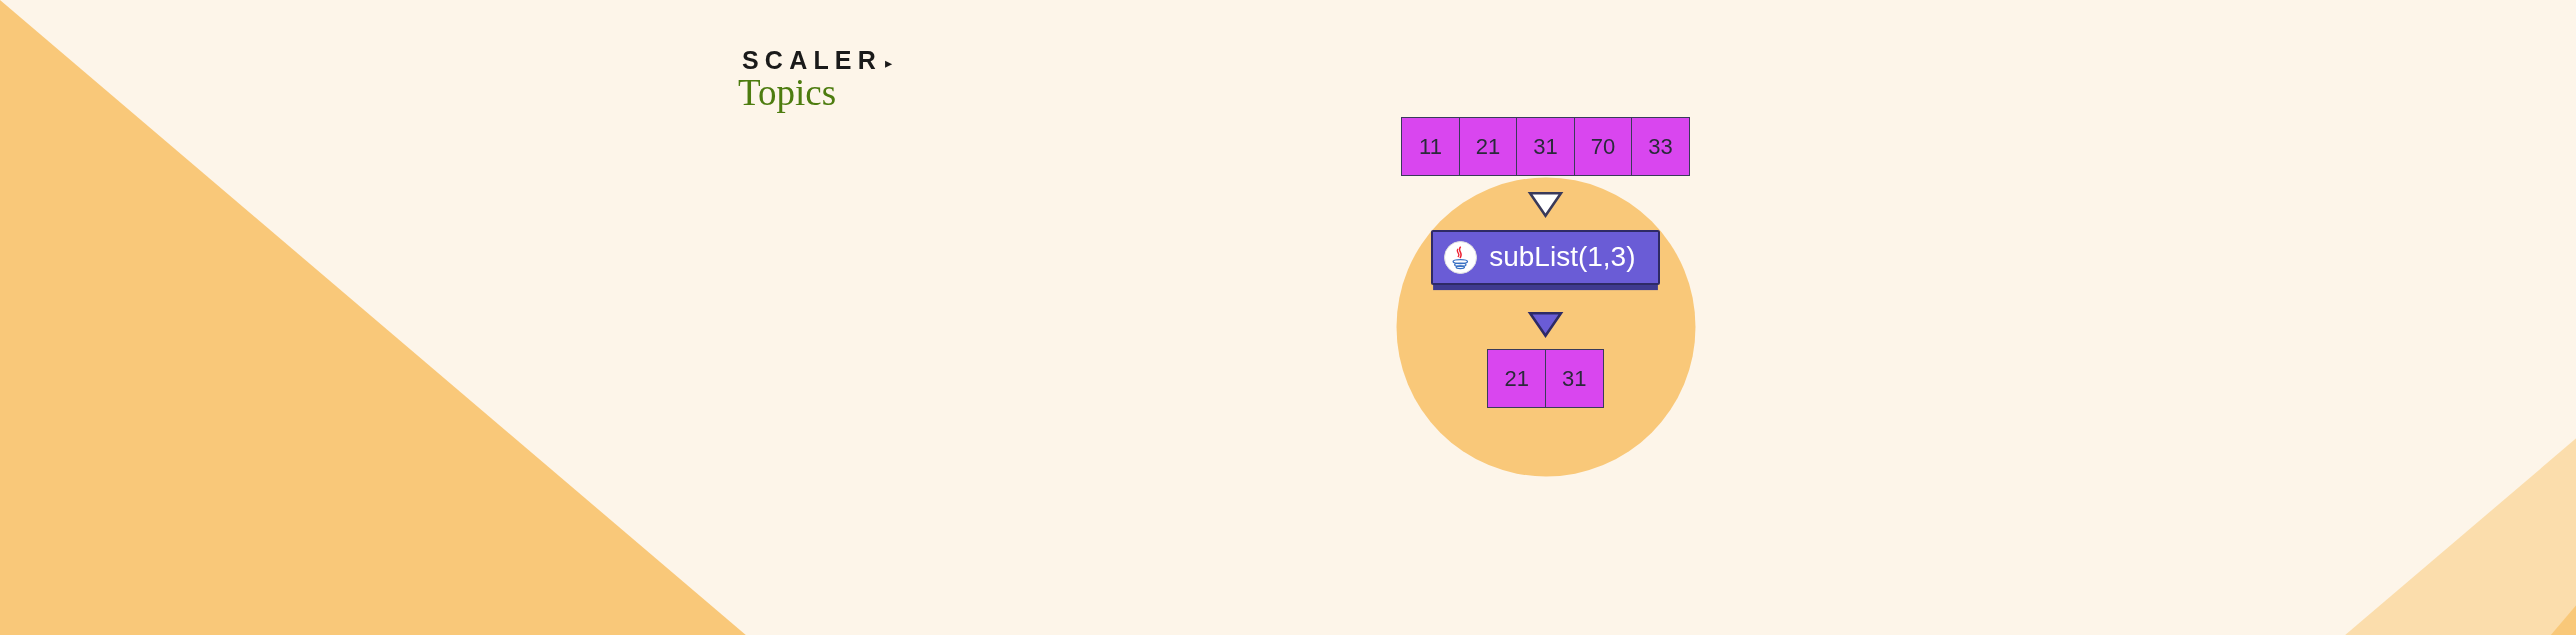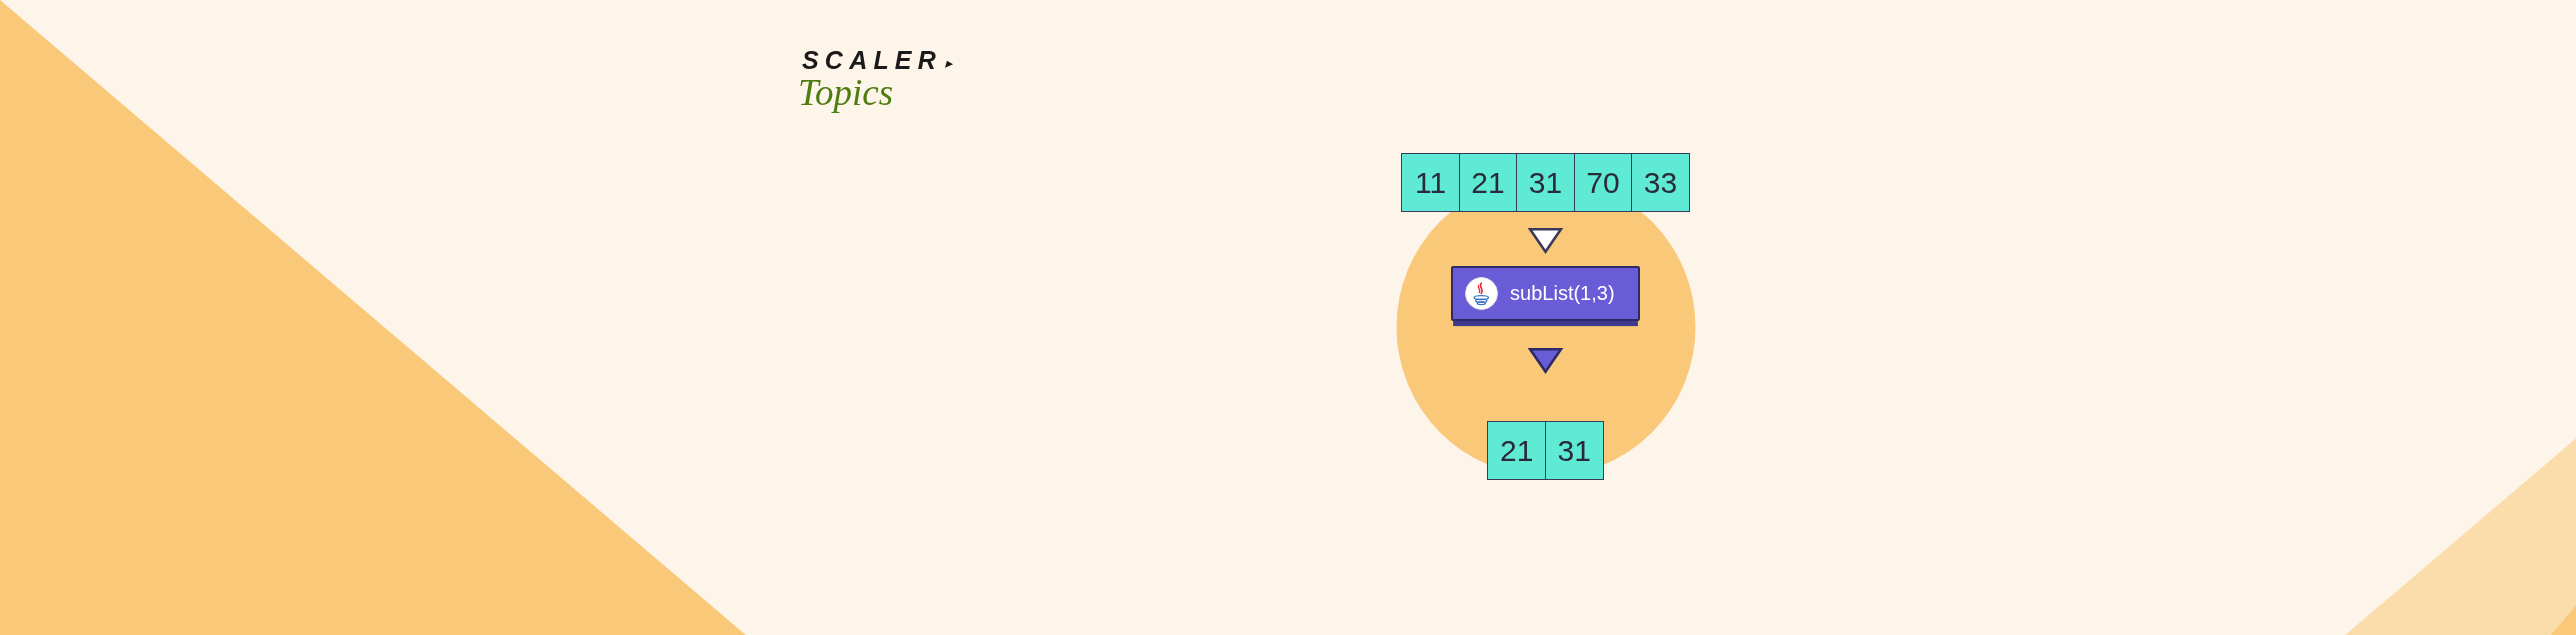--- a/index.html
+++ b/index.html
@@ -37,23 +37,22 @@
   top: 0;
   width: 0;
   height: 0;
   border-left: 541px solid transparent;
   border-bottom: 636px solid #f9c879;
 }
 
 
 .logo {
   position: absolute;
-  left: 802px;
+  left: 742px;
   top: 46px;
-  font-style: italic;
 }
 .logo-line1 {
   font-family: Arial, sans-serif;
   font-weight: 900;
   font-size: 25px;
   letter-spacing: 6.2px;
   color: #1a1a1a;
 }
 .logo-line2 {
   font-family: 'Brush Script MT', cursive;
@@ -97,29 +96,28 @@
 
 
 .array-row {
   display: flex;
   position: relative;
   z-index: 2;
 }
 .cell {
   width: 59px;
   height: 59px;
-  background: #5eead4;
+  background: #d946ef;
   border: 1.5px solid #3a3a5a;
   display: flex;
   align-items: center;
   justify-content: center;
-  font-size: 30px;
+  font-size: 22px;
   color: #2a2a3a;
   margin-left: -1.5px;
-  margin-top: 36px;
 }
 .cell:first-child { margin-left: 0; }
 
 
 .arrow-down-outline, .arrow-down-fill {
   position: relative;
   z-index: 2;
   margin: 14.4px 0 10.3px 0;
 }
 .arrow-down-outline svg, .arrow-down-fill svg {
@@ -144,21 +142,21 @@
   background: #fff;
   border-radius: 50%;
   display: flex;
   align-items: center;
   justify-content: center;
   margin-right: 12.4px;
   border: 1px solid #e0e0e0;
 }
 .method-text {
   color: #fff;
-  font-size: 20px;
+  font-size: 28px;
   text-align: center;
 }
 
 .input-array { margin-top: 31px; }
 .output-array { margin-bottom: 31px; }
 .method-box { margin-bottom: 10.3px; }
 
 </style>
 </head>
 <body>

